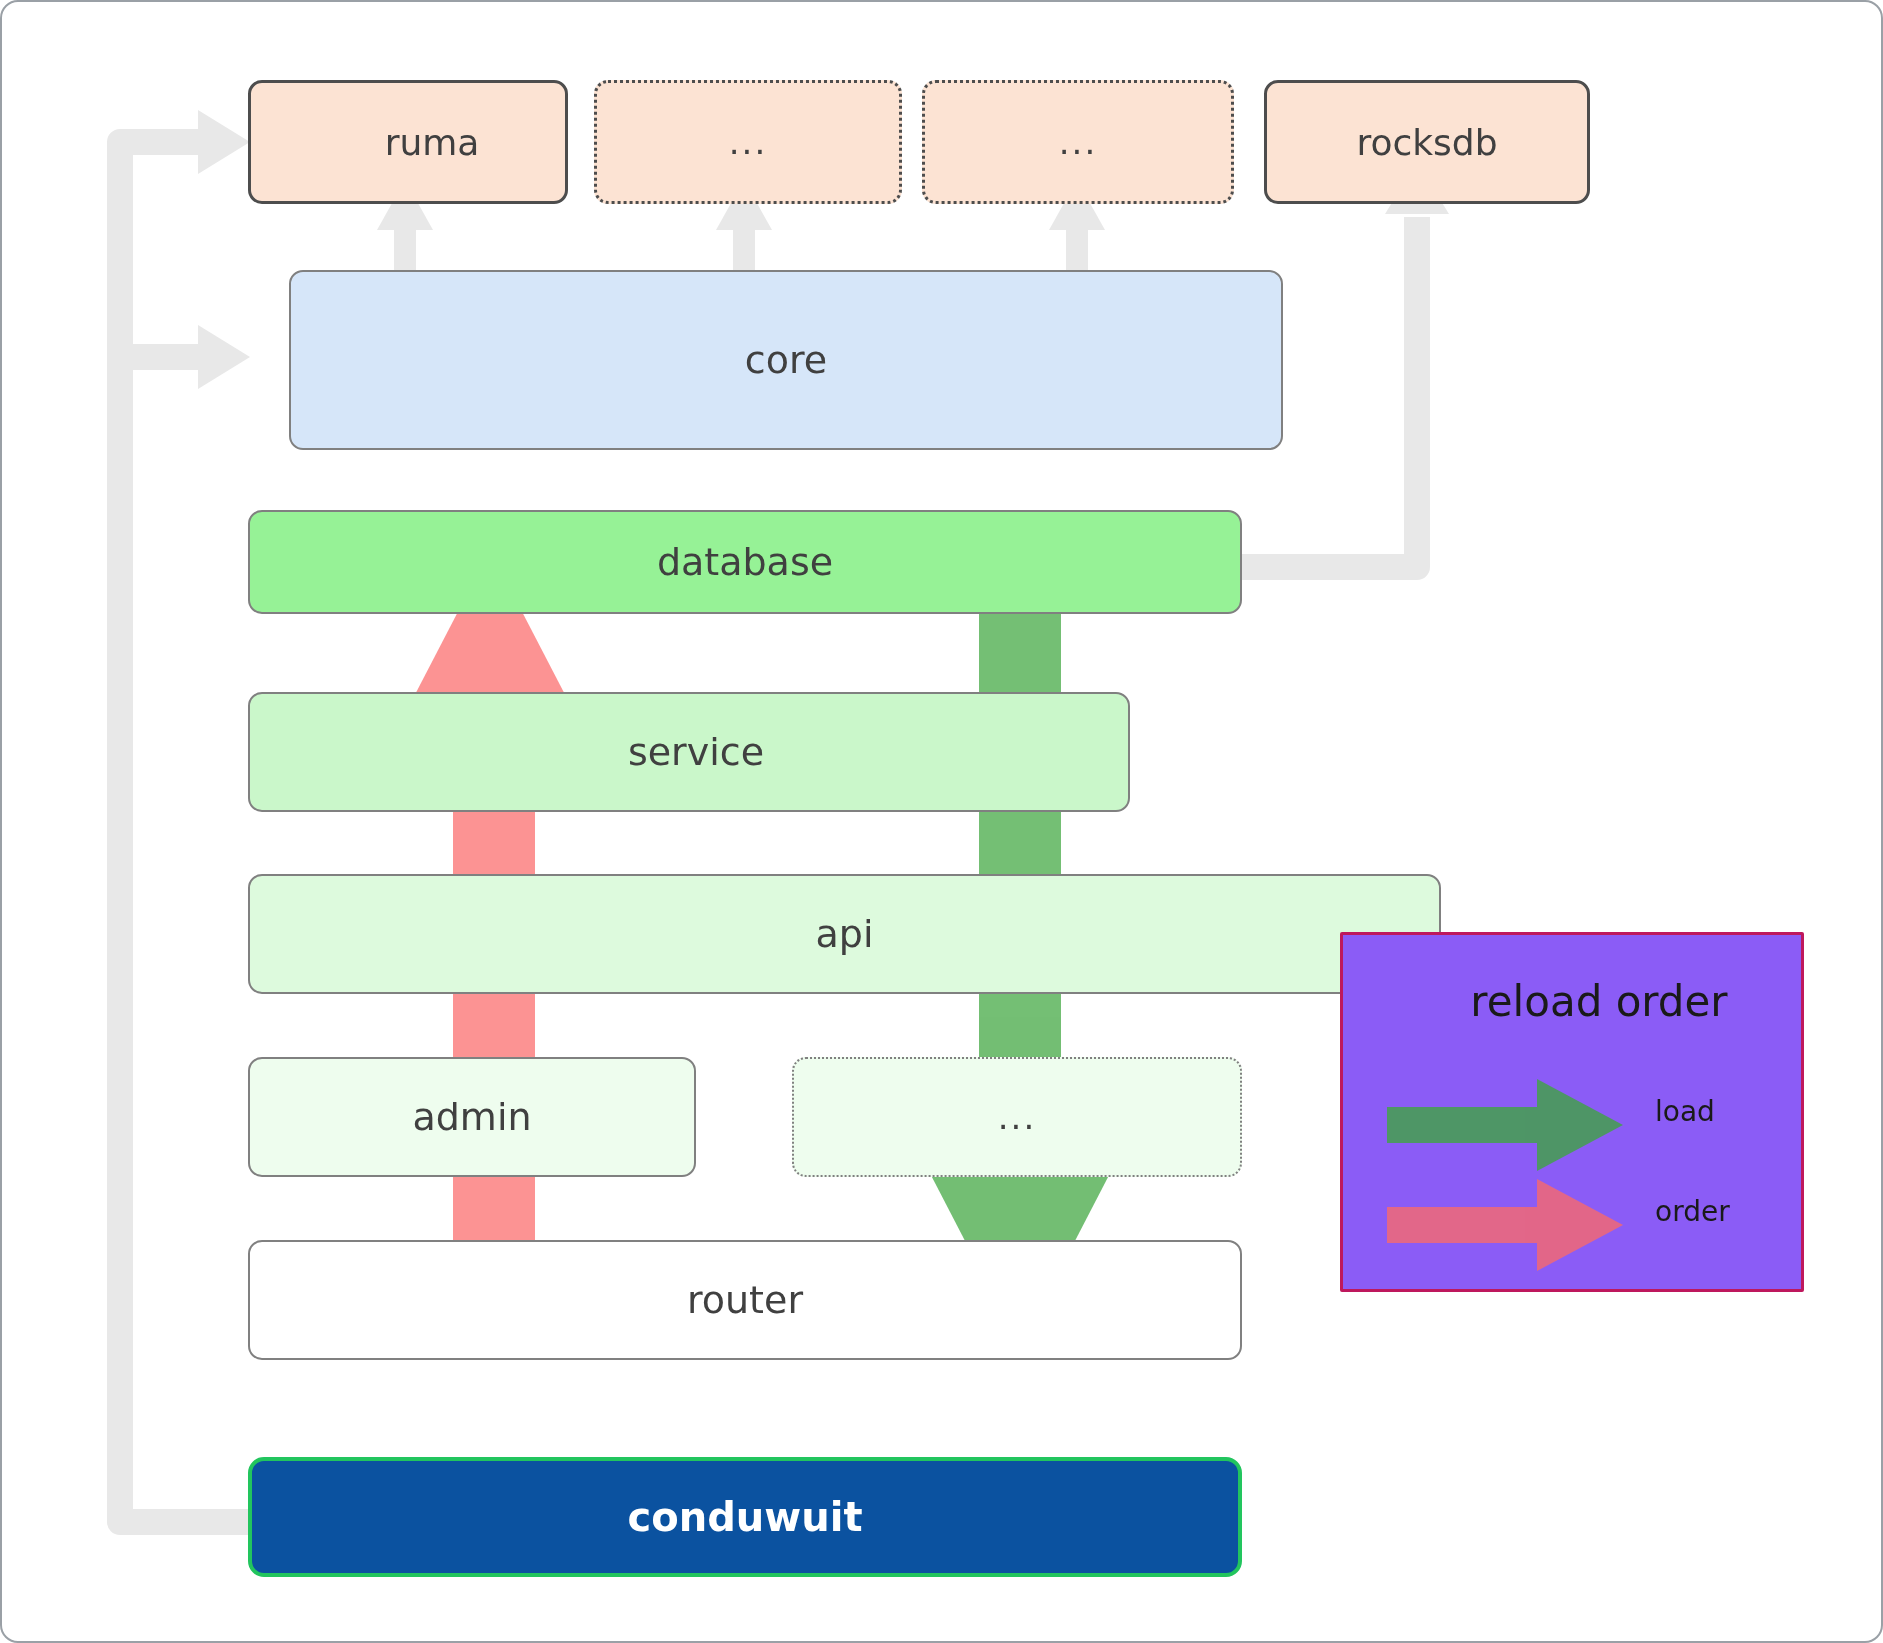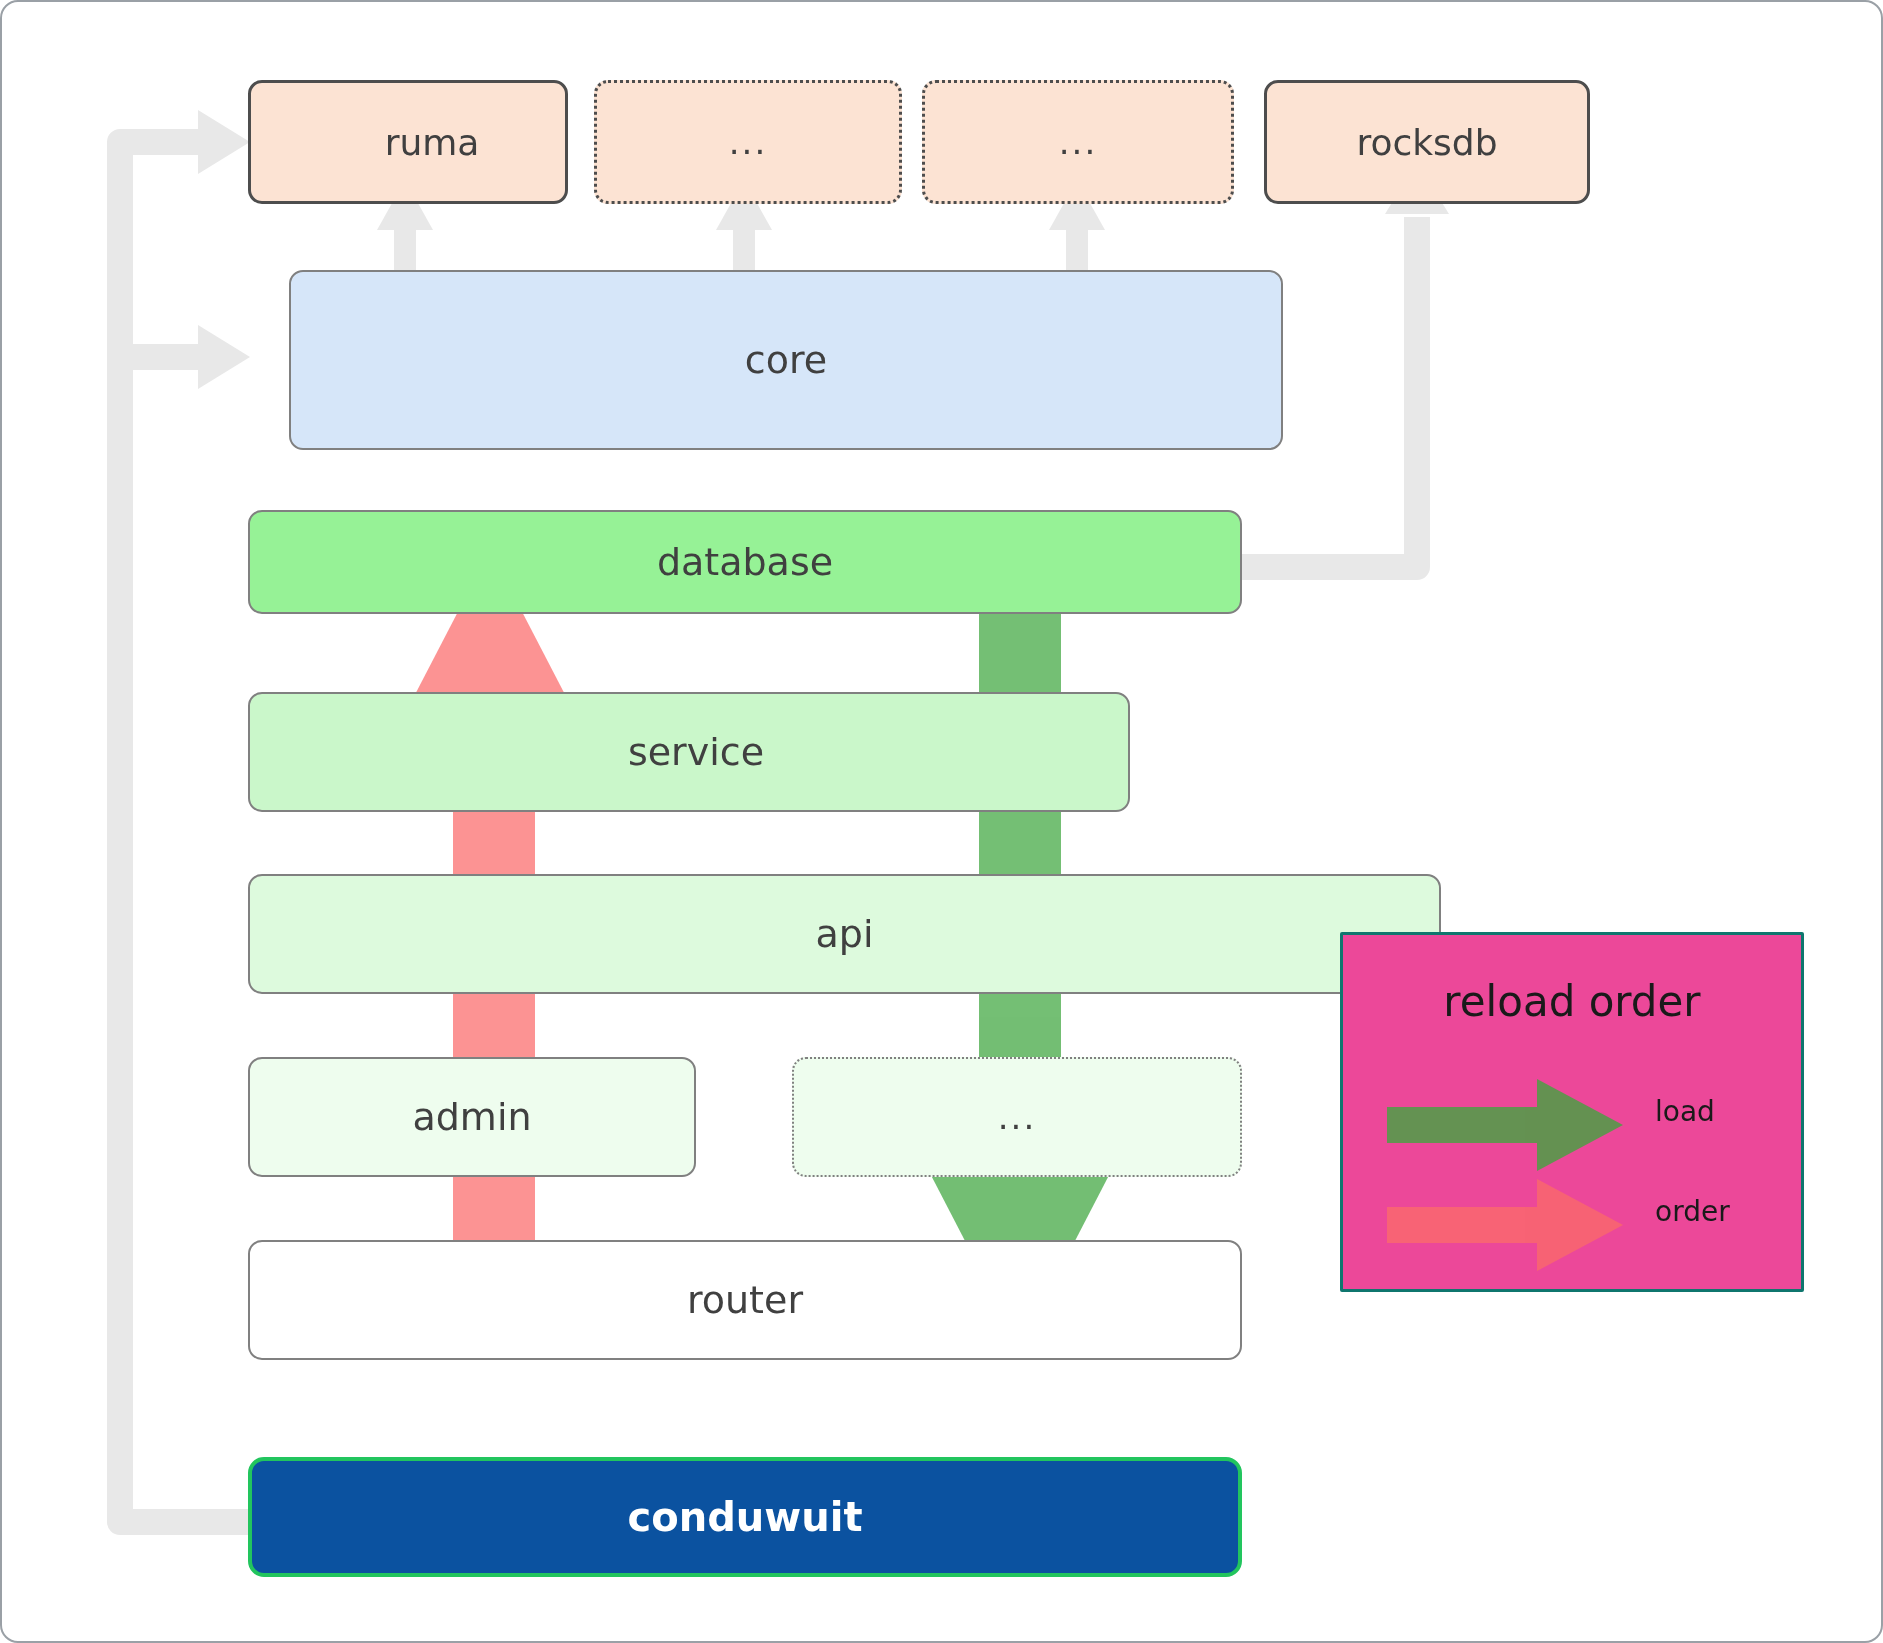--- a/index.html
+++ b/index.html
@@ -62,23 +62,24 @@
     border-radius: 16px;
   }
   .dots {
     letter-spacing: 2px;
     font-size: 34px;
     color: #404040;
   }
   .legend-box {
     position: absolute;
     box-sizing: border-box;
-    background: #ec4899;
-    border: 3px solid #0f766e;
+    background: #8b5cf6;
+    border: 3px solid #be185d;
     border-radius: 2px;
+    padding-left: 27px;
   }
   .legend-title {
     position: absolute;
     width: 100%;
     text-align: center;
     top: 42px;
     font-size: 42px;
     color: #1a1a1a;
   }
   .legend-label {

